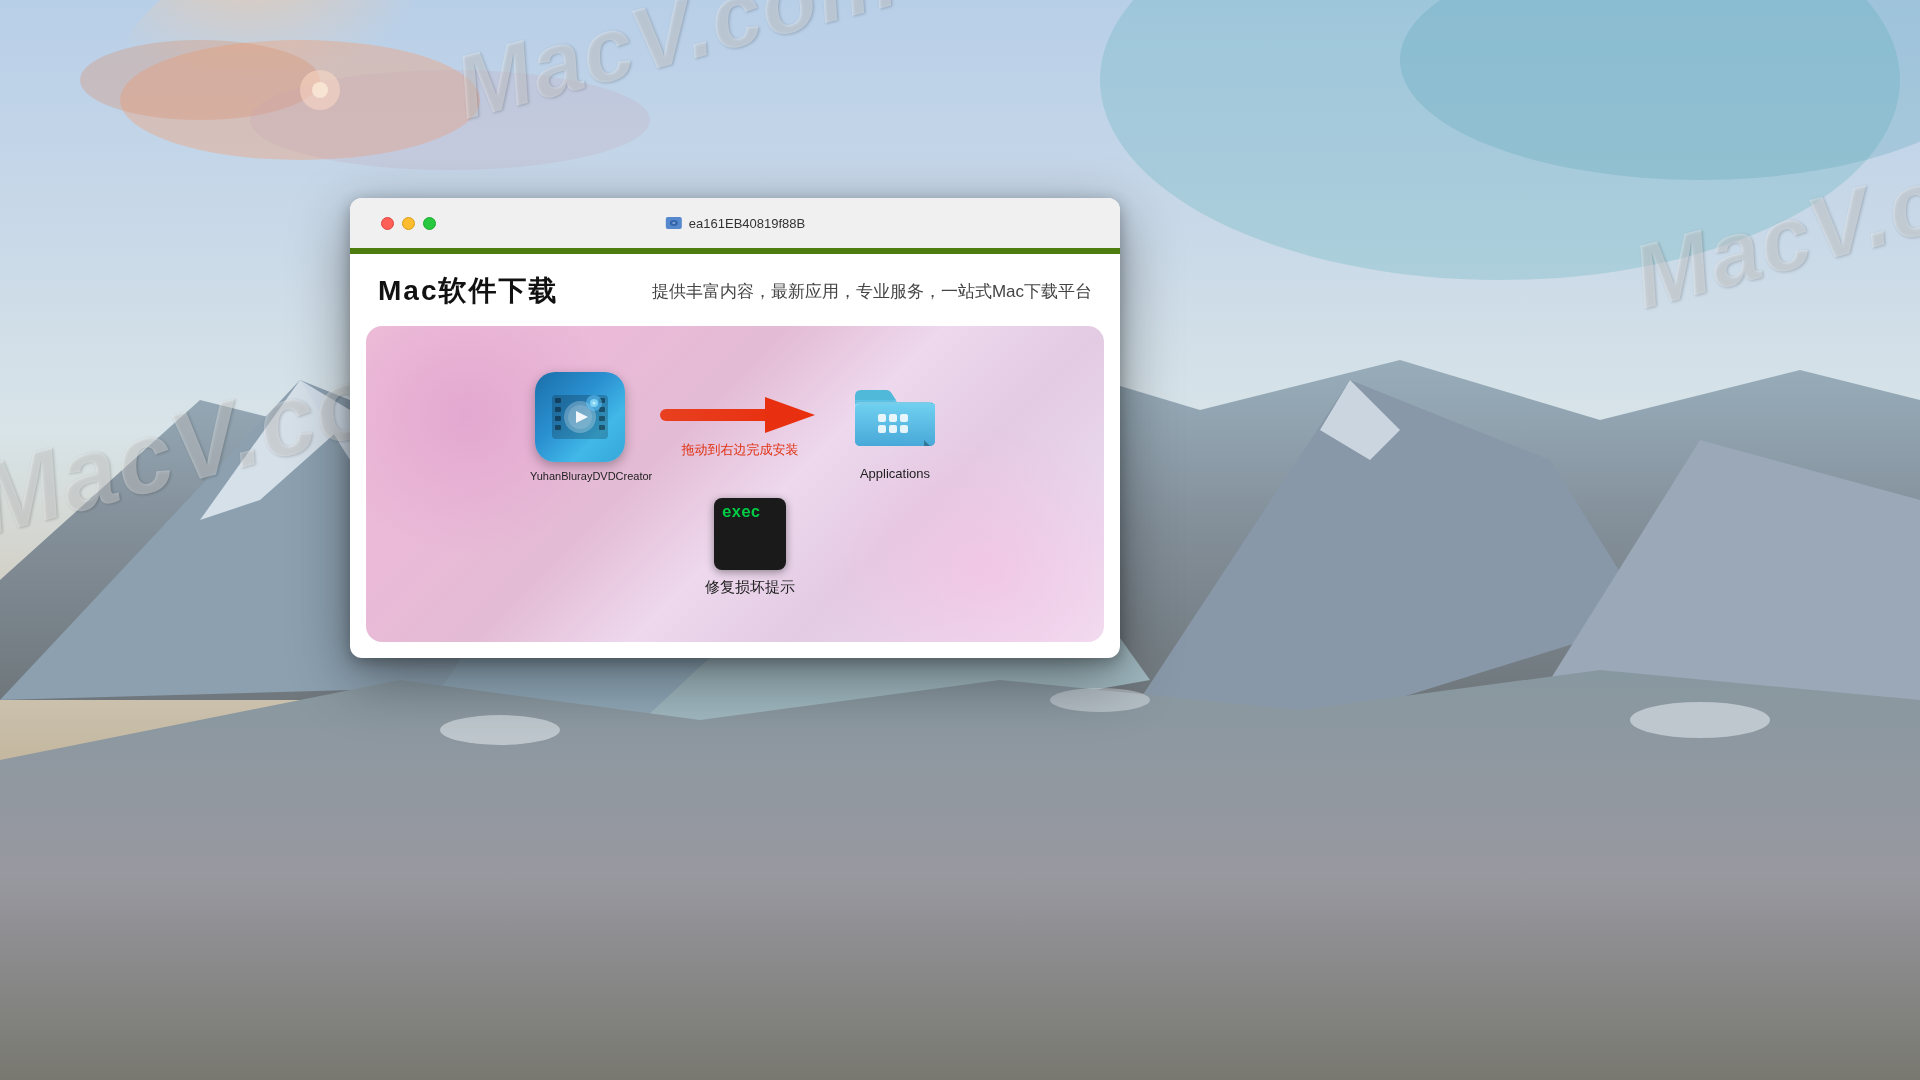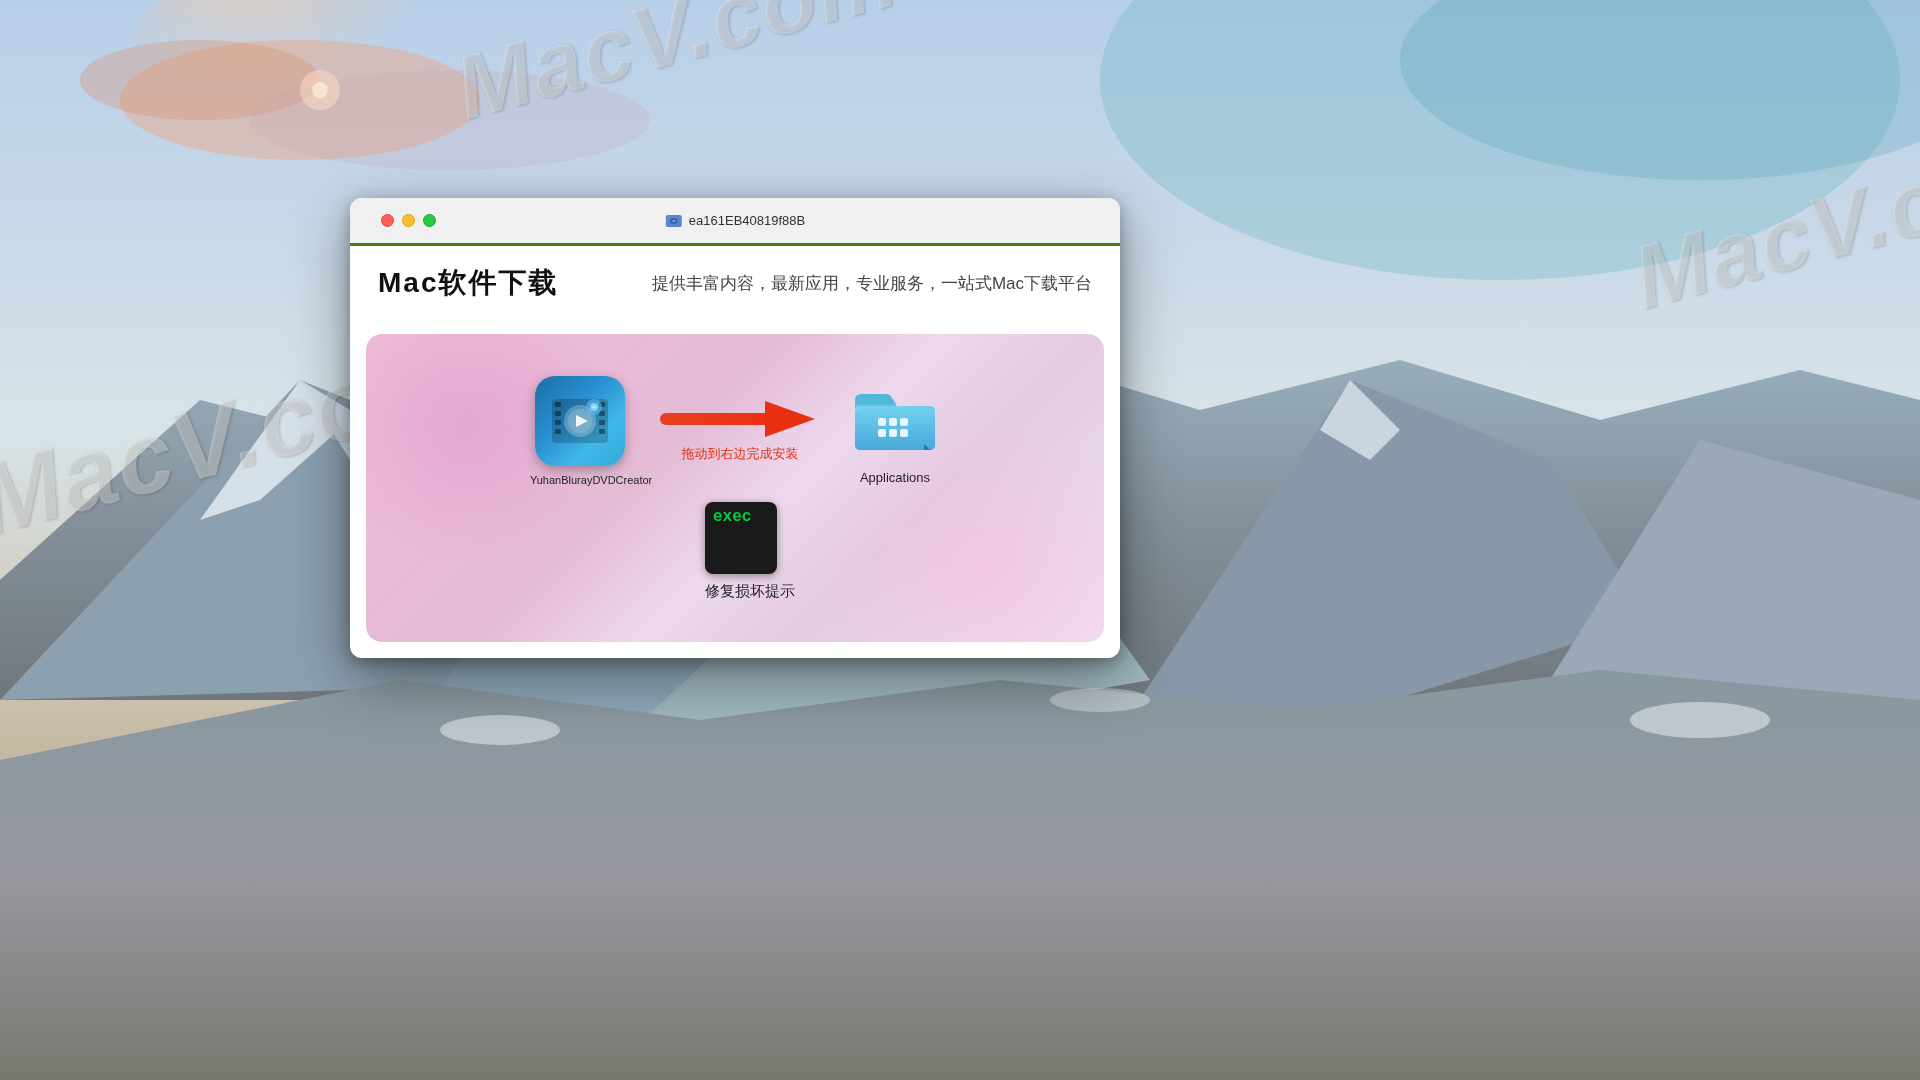--- a/index.html
+++ b/index.html
@@ -66,23 +66,23 @@
       background: #ffffff;
       border-radius: 12px;
       box-shadow: 0 20px 60px rgba(0,0,0,0.4), 0 4px 16px rgba(0,0,0,0.3);
       overflow: hidden;
       display: flex;
       flex-direction: column;
     }
 
     
     .title-bar {
-      height: 48px;
+      height: 56px;
       background: #f0f0f0;
-      border-bottom: 3px solid #4d7c0f;
+      border-bottom: 6px solid #4d7c0f;
       display: flex;
       align-items: center;
       padding: 0 31px;
       flex-shrink: 0;
       position: relative;
     }
 
     .traffic-lights {
       display: flex;
       gap: 8px;
@@ -112,21 +112,21 @@
       gap: 6px;
     }
 
     .title-icon {
       width: 18px;
       height: 18px;
     }
 
     
     .window-header {
-      padding: 18px 28px 32px;
+      padding: 18px 28px 16px;
       display: flex;
       align-items: center;
       justify-content: space-between;
       flex-shrink: 0;
     }
 
     .brand-title {
       font-size: 28px;
       font-weight: 700;
       color: #111;
@@ -267,20 +267,21 @@
       display: flex;
       justify-content: center;
       margin-top: 16px;
       position: relative;
       z-index: 2;
     }
 
     .exec-container {
       display: flex;
       flex-direction: column;
+      align-items: center;
       gap: 8px;
       padding-left: 30px;
     }
 
     .exec-icon {
       width: 72px;
       height: 72px;
       background: #1a1a1a;
       border-radius: 8px;
       display: flex;

